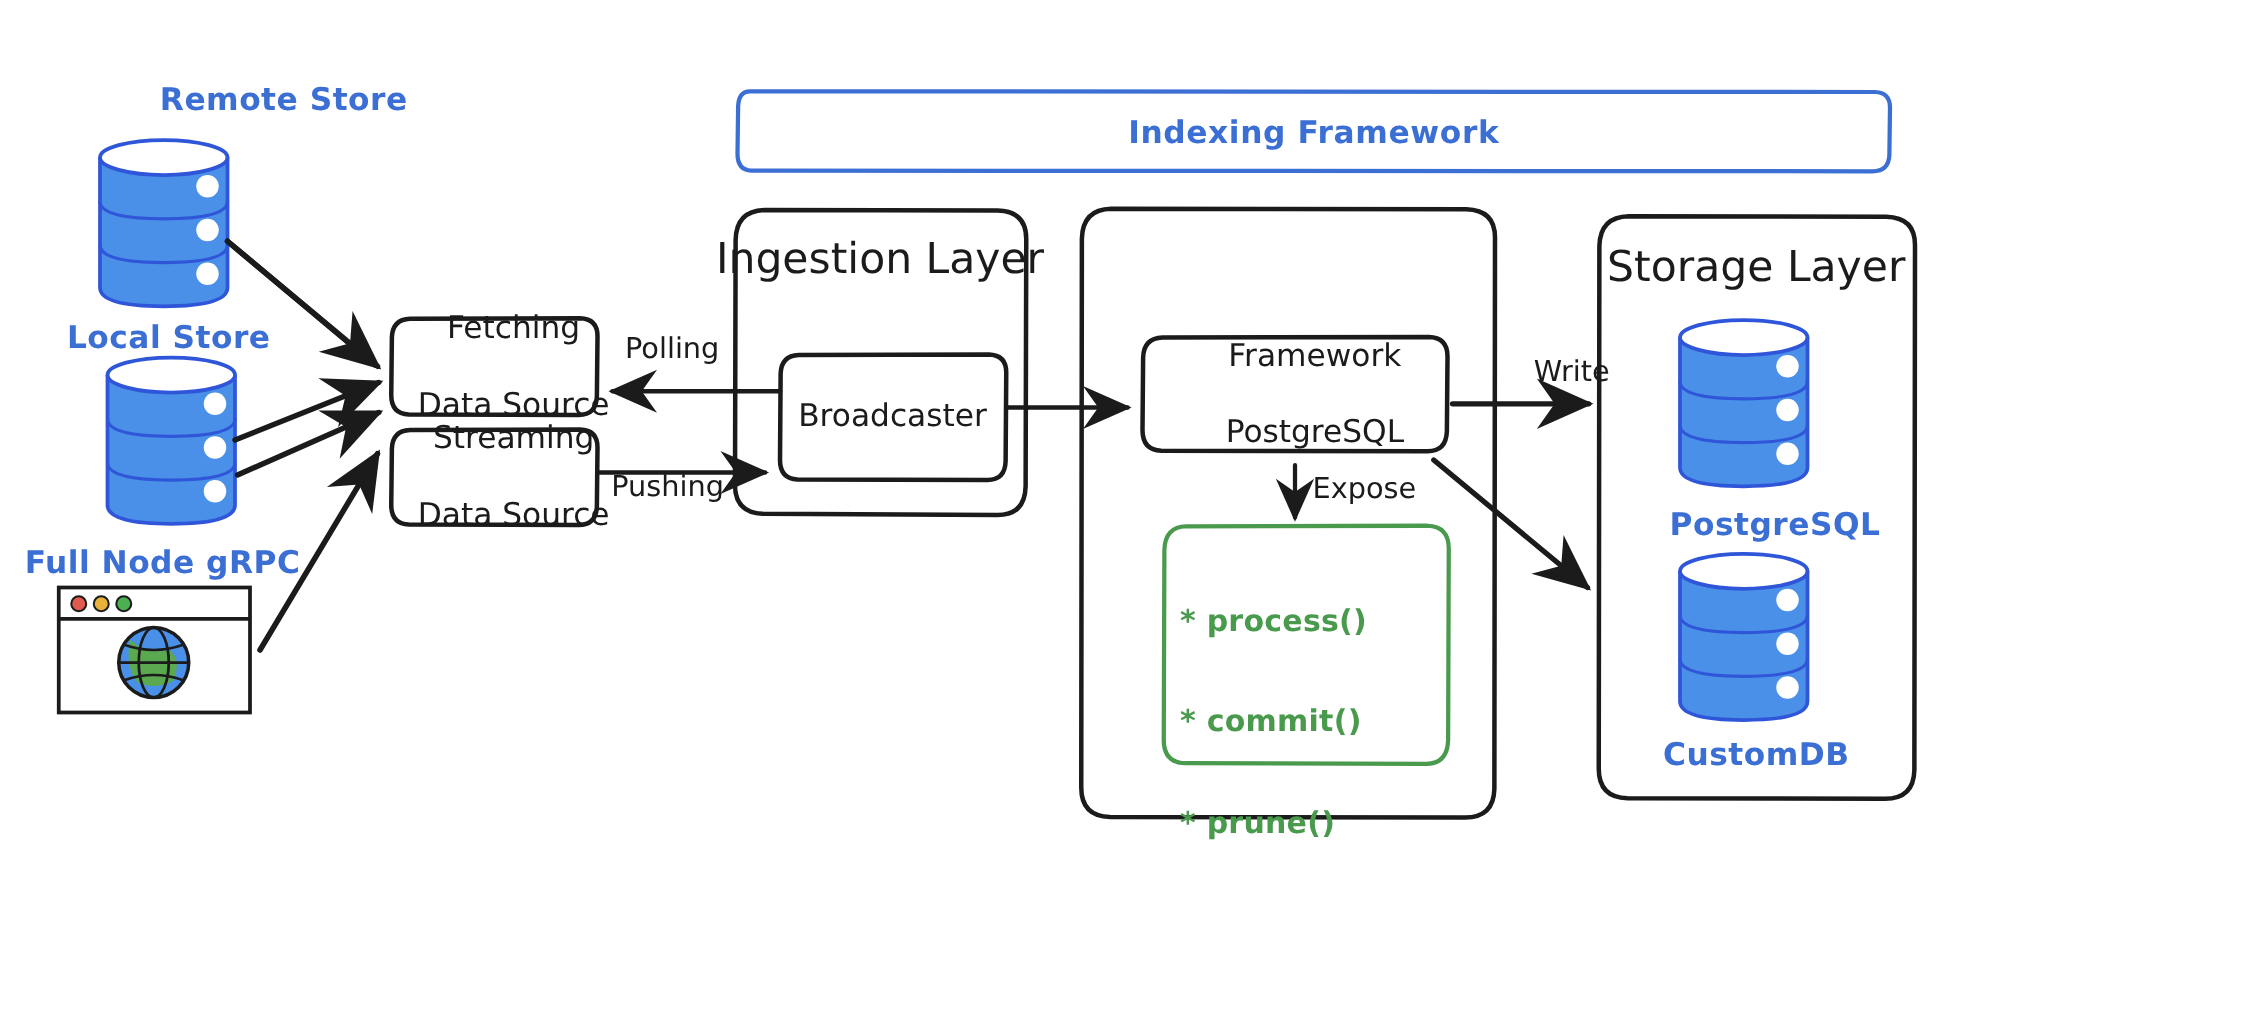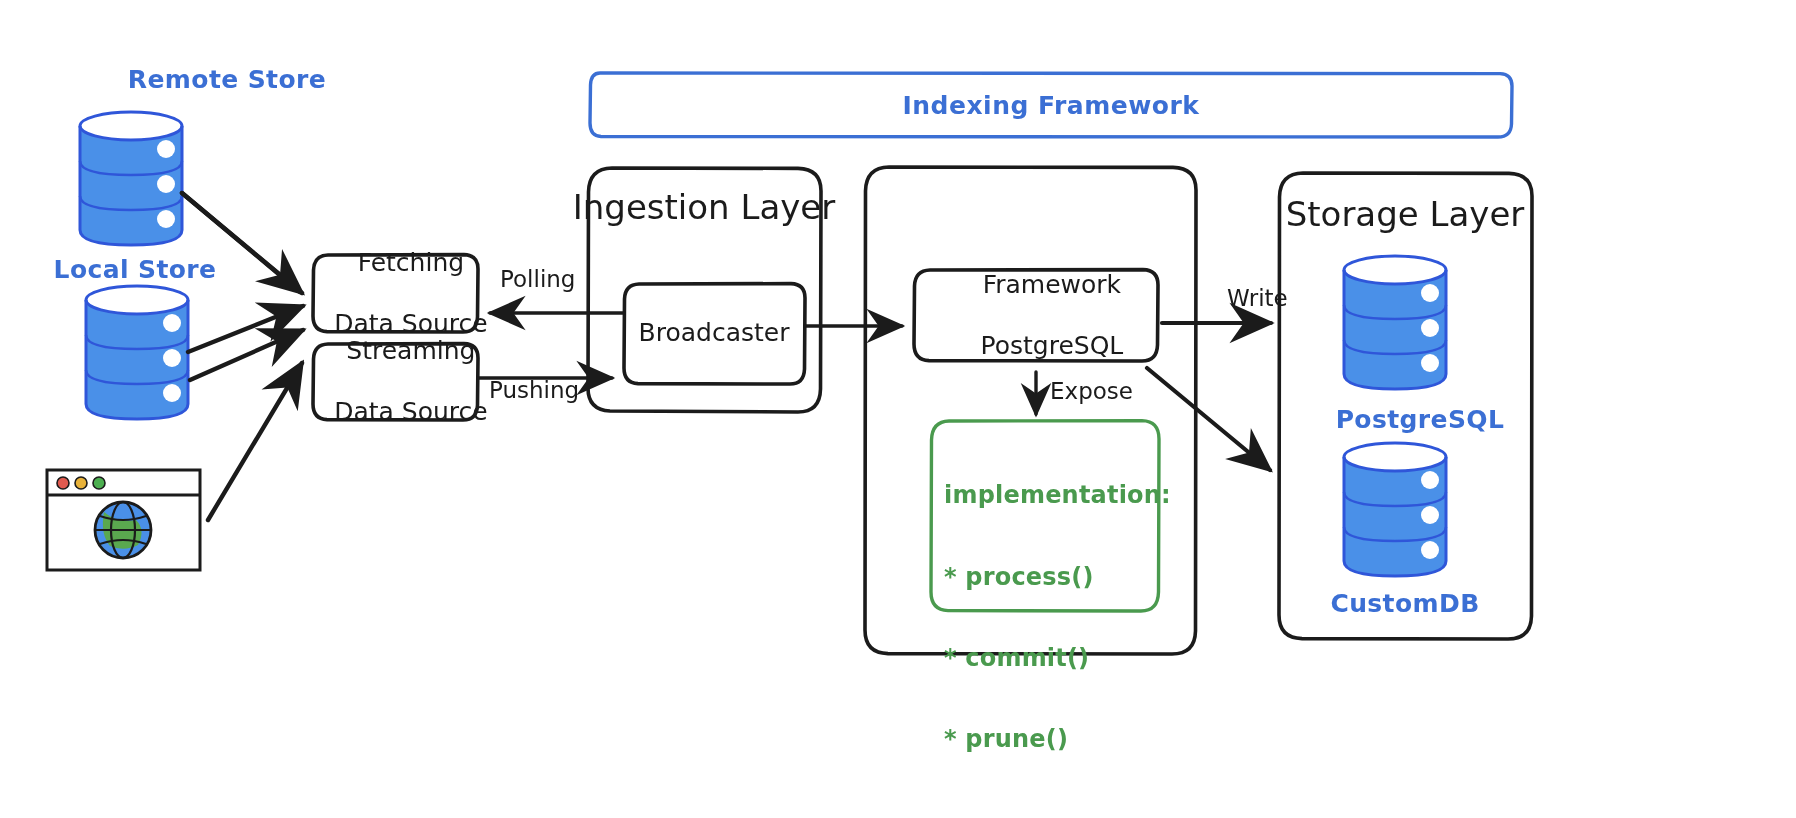--- a/index.html
+++ b/index.html
@@ -170,41 +170,41 @@
     </g>
     <g>
       <path d="M1147,368 L1270,470" fill="none" stroke="#1b1b1b" stroke-width="4.2" marker-end="url(#ah)" stroke-linecap="round"></path>
     </g>
   </svg>
 
   <div class="lbl banner-text ctr" style="left:1051px;top:92px;">Indexing Framework</div>
 
   <div class="lbl blue-lbl ctr" style="left:227px;top:66px;">Remote Store</div>
   <div class="lbl blue-lbl ctr" style="left:135px;top:256px;">Local Store</div>
+  <div class="lbl blue-lbl ctr" style="left:130px;top:436px;">Full Node gRPC</div>
 
   <div class="lbl node-text" style="left:395px;top:293px;">
     <span>Fetching</span><br>
     <span>Data Source</span>
   </div>
   <div class="lbl node-text" style="left:395px;top:381px;">
     <span>Streaming</span><br>
     <span>Data Source</span>
   </div>
 
   <div class="lbl box-title ctr" style="left:704px;top:188px;">Ingestion Layer</div>
   <div class="lbl box-title ctr" style="left:1405px;top:195px;">Storage Layer</div>
 
   <div class="lbl node-text" style="left:714px;top:333px;text-align:right;">Broadcaster</div>
   <div class="lbl node-text" style="left:1036px;top:315px;">
     <span>Framework</span><br>
     <span>PostgreSQL</span>
   </div>
 
   <div class="lbl green-lbl" style="left:944px;top:428px;">
-    <div>implementation:</div>
     <div style="margin-top:2px;">* process()</div>
     <div>* commit()</div>
     <div>* prune()</div>
   </div>
 
   <div class="lbl blue-lbl ctr" style="left:1420px;top:406px;">PostgreSQL</div>
   <div class="lbl blue-lbl ctr" style="left:1405px;top:590px;">CustomDB</div>
 
   <div class="lbl edge-lbl" style="left:500px;top:267px;">Polling</div>
   <div class="lbl edge-lbl" style="left:489px;top:378px;">Pushing</div>

